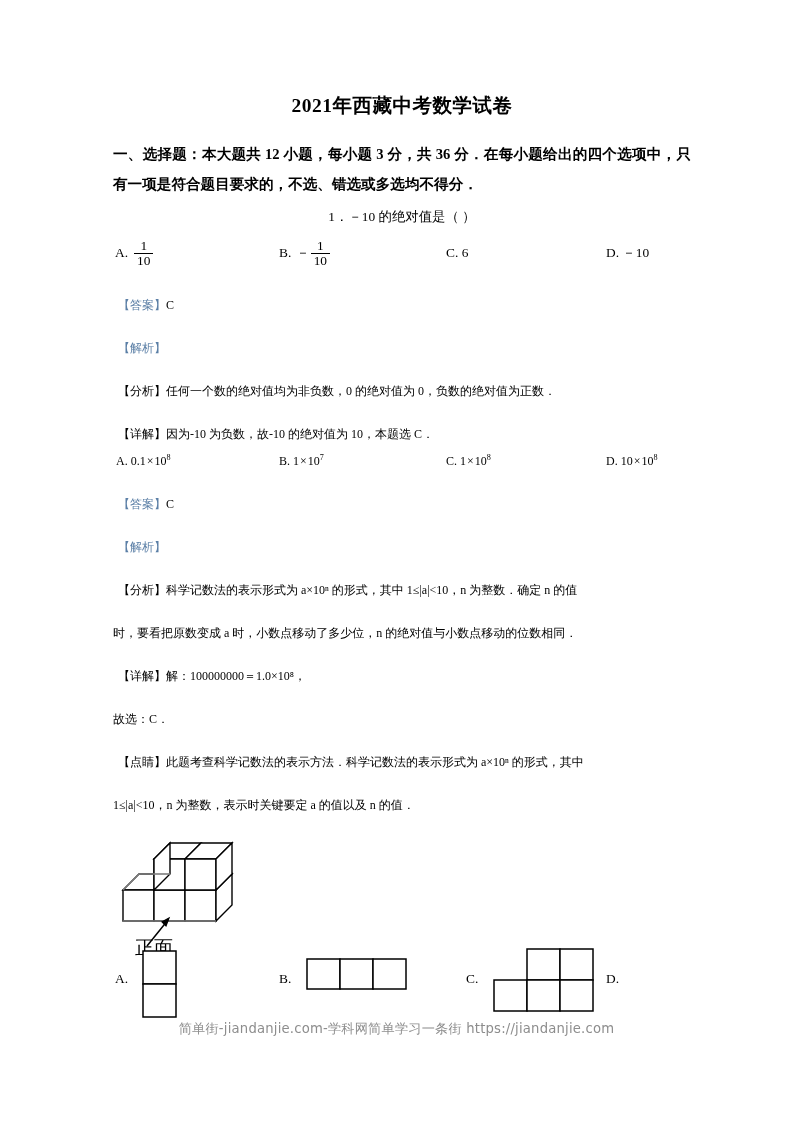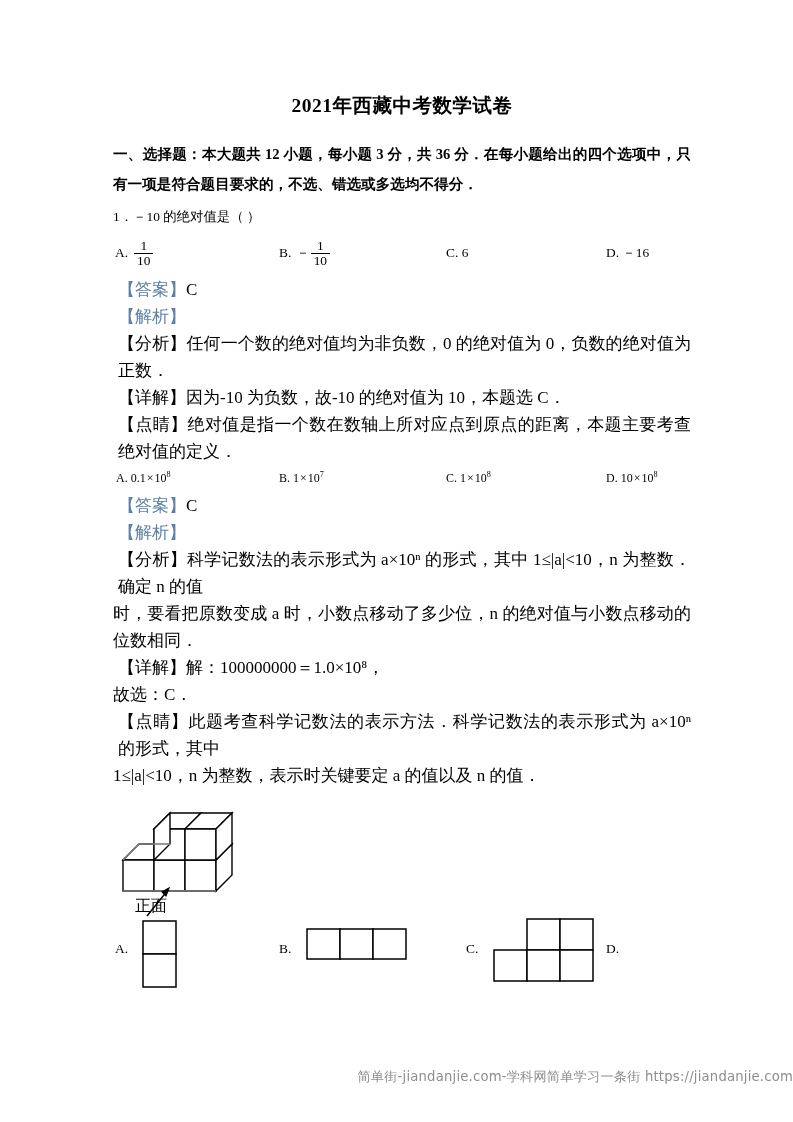--- a/index.html
+++ b/index.html
@@ -44,24 +44,25 @@
     font-weight: bold;
     font-size: 14.6px;
     line-height: 30px;
     margin-top: 22px;
     text-align: justify;
     text-justify: inter-ideograph;
   }
 
   
   .p {
-    font-size: 17px;
+    font-size: 12px;
     line-height: 27px;
     text-align: justify;
     text-justify: inter-ideograph;
+    margin-top: 16px;
   }
 
   .q-stem {
     font-size: 13.4px;
     line-height: 27px;
   }
 
   
   .tag-blue {
     color: #5b7fa6;
@@ -135,40 +136,40 @@
   .shape-item .lab {
     position: absolute;
     font-size: 13.4px;
   }
   .shape-item svg { position: absolute; }
 
   
   .footer {
     position: absolute;
     left: 0;
-    top: 1068px;
+    top: 1020px;
     width: 793px;
-    text-align: right;
+    text-align: center;
     font-size: 13.2px;
     color: #8d8d8d;
     font-family: "DejaVu Sans", "Liberation Sans", sans-serif;
     letter-spacing: 0.2px;
   }
 </style>
 </head>
 <body>
 
 <div class="page">
   <div class="content">
 
     <div class="doc-title">2021年西藏中考数学试卷</div>
 
     <div class="section-heading">一、选择题：本大题共 12 小题，每小题 3 分，共 36 分．在每小题给出的四个选项中，只有一项是符合题目要求的，不选、错选或多选均不得分．</div>
 
-    <div class="q-stem" style="margin-top:4px;">1．－10 的绝对值是（      ）</div>
+    <div class="q-stem" style="margin-top:4px;text-align:center;">1．－10 的绝对值是（      ）</div>
 
     <div class="opt-row">
       <div class="opt" style="left:2px;">
         <span class="lab">A.</span>
         <span class="frac">
           <span class="num">1</span>
           <span class="den">10</span>
         </span>
       </div>
       <div class="opt" style="left:166px;">
@@ -176,38 +177,35 @@
         <span>－</span>
         <span class="frac">
           <span class="num">1</span>
           <span class="den">10</span>
         </span>
       </div>
       <div class="opt" style="left:333px;">
         <span>C. 6</span>
       </div>
       <div class="opt" style="left:493px;">
-        <span>D. －16</span>
+        <span>D. －10</span>
       </div>
     </div>
 
     <div class="p" style="margin-left:5px;">
       <span class="tag-blue">【答案】</span><span>C</span>
     </div>
     <div class="p" style="margin-left:5px;">
       <span class="tag-blue">【解析】</span>
     </div>
     <div class="p" style="margin-left:5px;">
       <span>【分析】</span><span>任何一个数的绝对值均为非负数，0 的绝对值为 0，负数的绝对值为正数．</span>
     </div>
     <div class="p" style="margin-left:5px;">
       <span>【详解】</span><span>因为-10 为负数，故-10 的绝对值为 10，本题选 C．</span>
-    </div>
-    <div class="p" style="margin-left:5px;">
-      <span>【点睛】</span><span>绝对值是指一个数在数轴上所对应点到原点的距离，本题主要考查绝对值的定义．</span>
     </div>
 
 
     <div class="opt-row-simple">
       <div class="opt-s" style="left:3px;">
         <span>A.</span>
         <span>0.1</span><span class="times">×</span>10<sup class="exp">8</sup>
       </div>
       <div class="opt-s" style="left:166px;">
         <span>B.</span>
@@ -274,21 +272,21 @@
           <line x1="10" y1="71" x2="26" y2="55"></line>
           <line x1="26" y1="55" x2="57" y2="55"></line>
           <line x1="10" y1="102" x2="103" y2="102"></line>
         </g>
 
         <g>
           <line x1="34" y1="127" x2="55" y2="101" stroke="#000000" stroke-width="1.5"></line>
           <polygon points="56,99 49,103 53,107" fill="#000000" stroke="#000000" stroke-width="1.2"></polygon>
         </g>
       </svg>
-      <div style="position:absolute; left:22px; top:107px; font-size:16px;">正面</div>
+      <div style="position:absolute; left:22px; top:116px; font-size:19px;">正面</div>
     </div>
 
     <div class="shape-row">
 
       <div class="shape-item" style="left:2px; width:150px;">
         <span class="lab" style="left:0; top:24px;">A.</span>
         <svg width="70" height="76" viewBox="0 0 70 76" style="left:22px; top:0;">
           <g fill="#ffffff" stroke="#000000" stroke-width="1.5">
             <rect x="6" y="4" width="33" height="33"></rect>
             <rect x="6" y="37" width="33" height="33"></rect>

